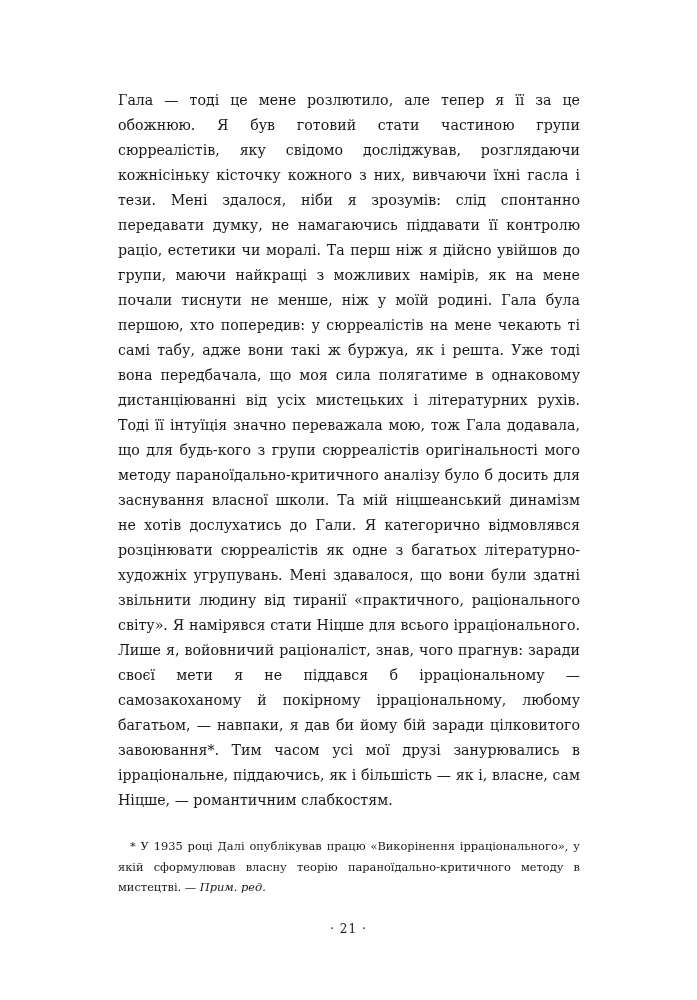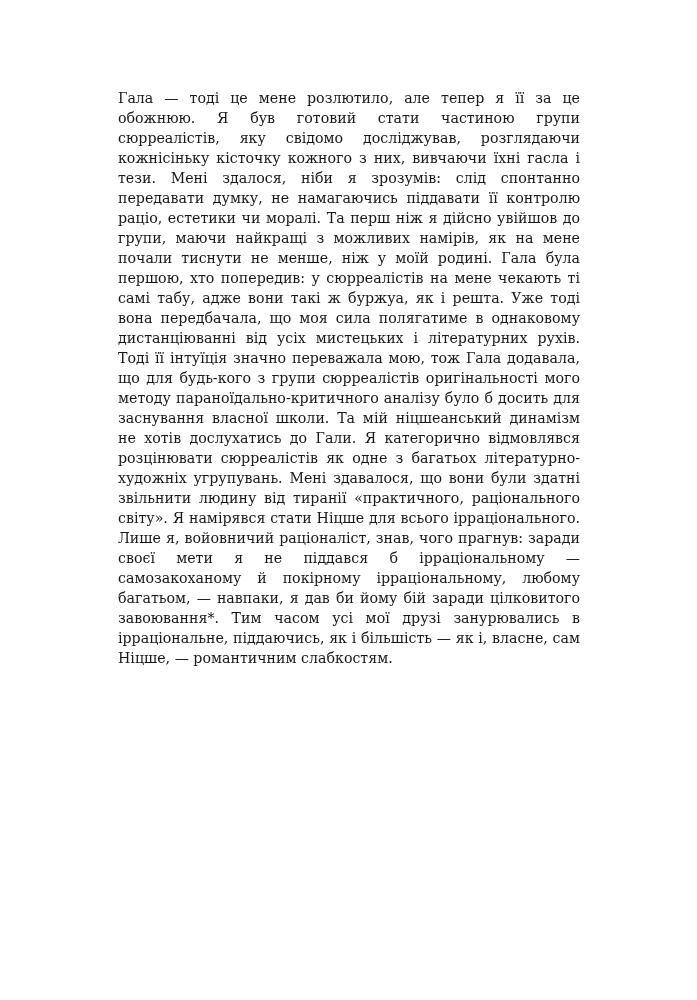--- a/index.html
+++ b/index.html
@@ -37,21 +37,21 @@
   .body-block {
     position: absolute;
     top: 88px;
     left: 118px;
     width: 462px;
   }
   .body-block p {
     margin: 0;
     font-family: "DejaVu Serif", serif;
     font-size: 14.2px;
-    line-height: 20px;
+    line-height: 25px;
     text-align: justify;
     text-align-last: left;
     text-indent: 0;
     color: #16181a;
     hyphens: auto;
     -webkit-hyphens: auto;
   }
   .footnote-block {
     position: absolute;
     top: 836px;
@@ -86,15 +86,19 @@
 </head>
 <body>
 
 <div class="page">
 
 
   <div class="body-block">
     <p>Гала — тоді це мене розлютило, але тепер я її за це обожнюю. Я був готовий стати частиною групи сюрреалістів, яку свідомо досліджував, розглядаючи кожнісіньку кісточку кожного з них, вивчаючи їхні гасла і тези. Мені здалося, ніби я зрозумів: слід спонтанно передавати думку, не намагаючись піддавати її контролю раціо, естетики чи моралі. Та перш ніж я дійсно увійшов до групи, маючи найкращі з можливих намірів, як на мене почали тиснути не менше, ніж у моїй родині. Гала була першою, хто попередив: у сюрреалістів на мене чекають ті самі табу, адже вони такі ж буржуа, як і решта. Уже тоді вона передбачала, що моя сила полягатиме в однаковому дистанціюванні від усіх мистецьких і літературних рухів. Тоді її інтуїція значно переважала мою, тож Гала додавала, що для будь-кого з групи сюрреалістів оригінальності мого методу параноїдально-критичного аналізу було б досить для заснування власної школи. Та мій ніцшеанський динамізм не хотів дослухатись до Гали. Я категорично відмовлявся розцінювати сюрреалістів як одне з багатьох літературно-художніх угрупувань. Мені здавалося, що вони були здатні звільнити людину від тиранії «практичного, раціонального світу». Я намірявся стати Ніцше для всього ірраціонального. Лише я, войовничий раціоналіст, знав, чого прагнув: заради своєї мети я не піддався б ірраціональному — самозакоханому й покірному ірраціональному, любому багатьом, — навпаки, я дав би йому бій заради цілковитого завоювання*. Тим часом усі мої друзі занурювались в ірраціональне, піддаючись, як і більшість — як і, власне, сам Ніцше, — романтичним слабкостям.</p>
   </div>
 
+  <div class="footnote-block">
+    <p><span>* У 1935 році Далі опублікував працю «Викорінення ірраціонального», у якій сформулював власну теорію параноїдально-критичного методу в мистецтві. — </span><em>Прим. ред.</em></p>
+  </div>
 
+  <div class="folio">· 21 ·</div>
 
 </div>
 
 </body></html>

